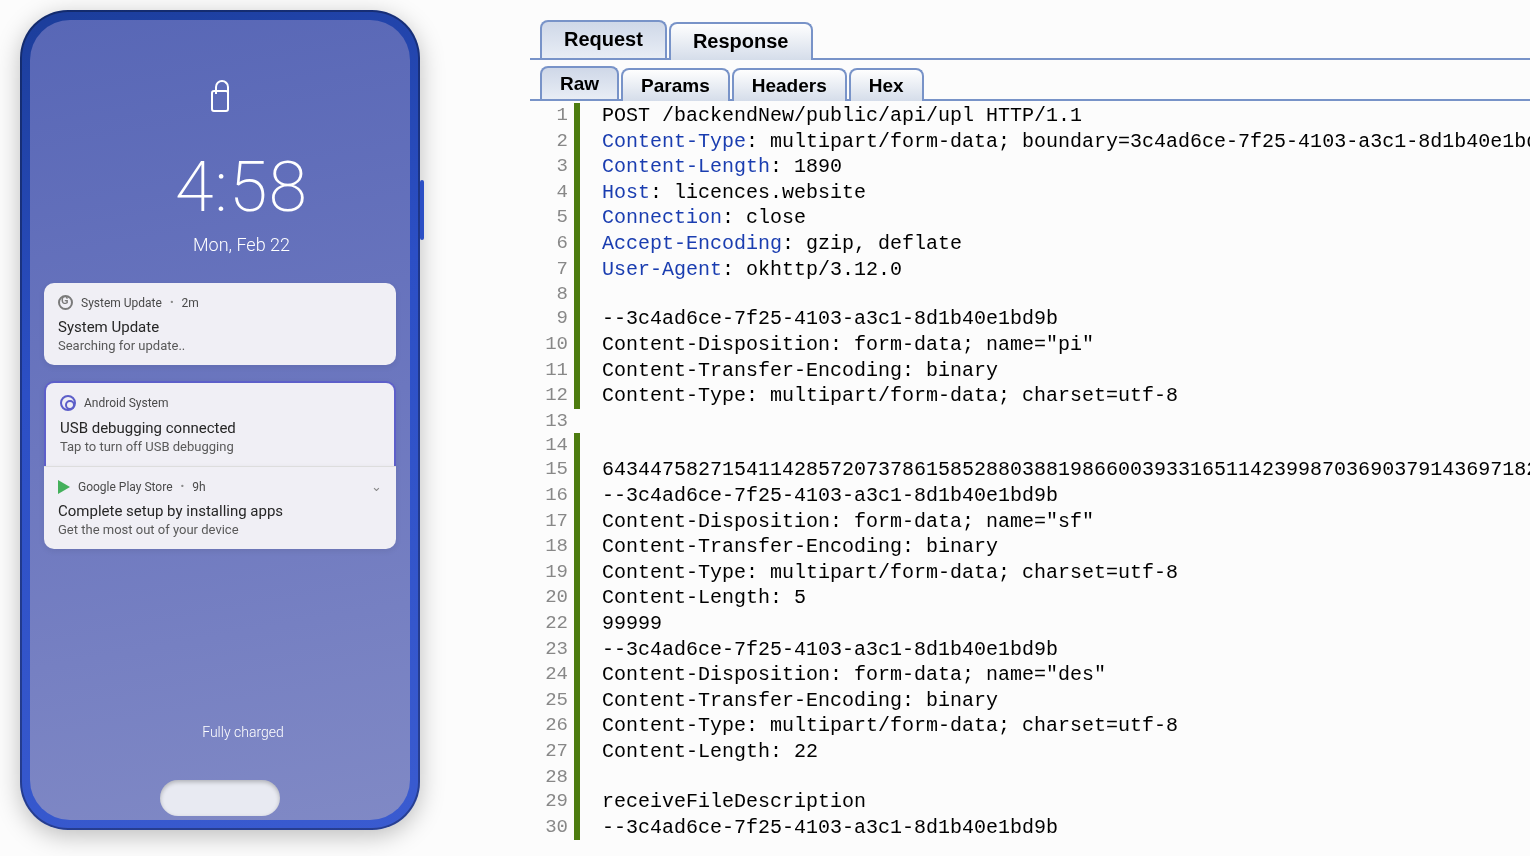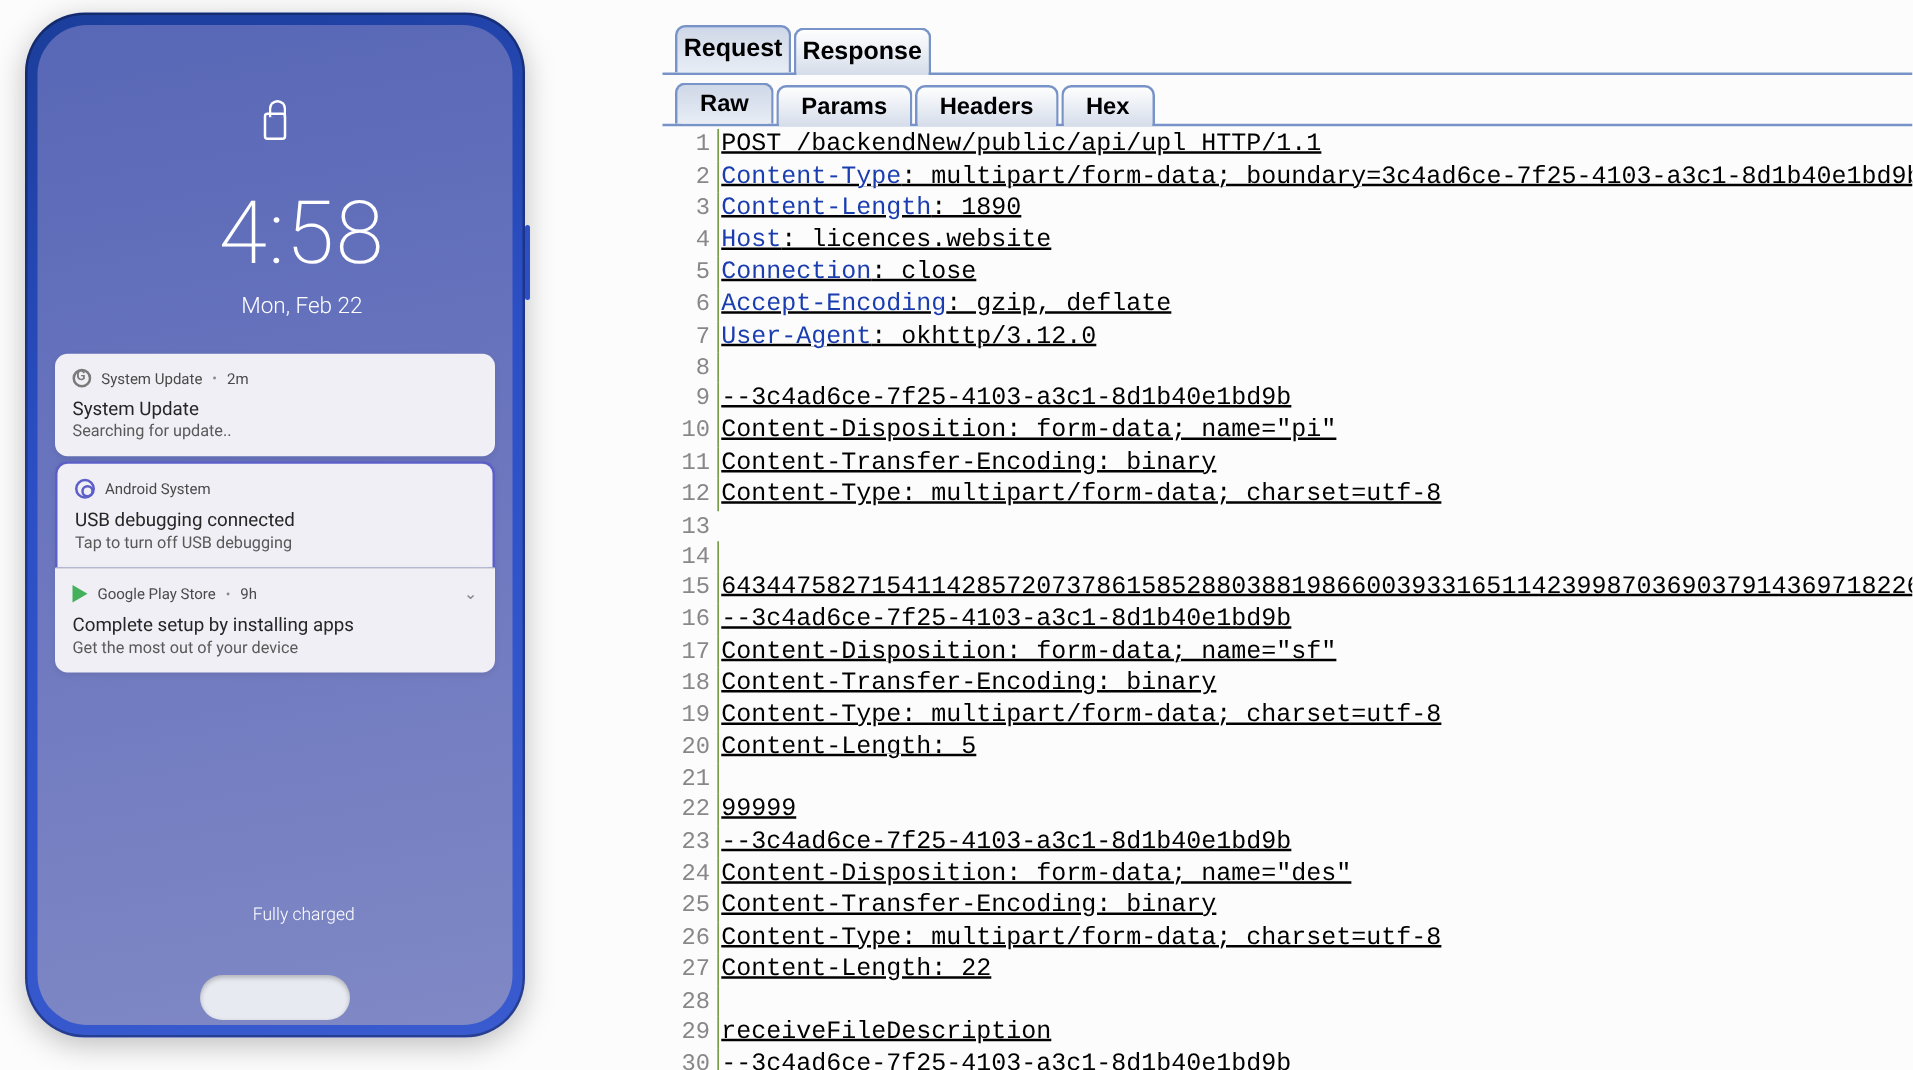--- a/index.html
+++ b/index.html
@@ -24,46 +24,46 @@
   .speaker { width:90px; height:7px; border-radius:4px; background:#a7add1; display:flex; justify-content:center; align-items:center; }
   .home-btn { position:absolute; bottom:14px; left:50%; transform:translateX(-50%); width:120px; height:36px; border-radius:18px; background:#e8eaf2; box-shadow:inset 0 2px 4px rgba(0,0,0,0.25);}
   .screen-inner { position:absolute; inset:0; padding-top:70px; }
   .lock-icon-wrap { display:flex; justify-content:center; margin-bottom:40px;}
   .lock-icon { width:18px; height:22px; border:2px solid #fff; border-radius:3px; position:relative;}
   .lock-icon:before { content:""; position:absolute; top:-12px; left:2px; width:10px; height:12px; border:2px solid #fff; border-bottom:none; border-radius:10px 10px 0 0;}
   .clock { text-align:center; color:#fff;margin-left:43px; }
   .time { font-size:70px; font-weight:200; letter-spacing:1px; line-height:1; }
   .date { font-size:18px; margin-top:12px; font-weight:300; }
   .cards { margin:28px 14px 0; }
-  .card { background:#f0eff5; border-radius:10px; padding:12px 14px; margin-bottom:4px; box-shadow:0 2px 6px rgba(0,0,0,0.08);}
+  .card { background:#f0eff5; border-radius:10px; padding:12px 14px; margin-bottom:16px; box-shadow:0 2px 6px rgba(0,0,0,0.08);}
   .card.purple-border { border-top:2px solid #5d5fc9; border-left:2px solid #5d5fc9; border-right:2px solid #5d5fc9; border-radius:10px 10px 0 0; margin-bottom:0; }
   .card.bottom-join { border-radius:0 0 10px 10px; margin-top:0; border-top:1px solid #ddd;}
   .card-head { display:flex; align-items:center; gap:8px; font-size:12px; color:#4a4a4a; margin-bottom:8px;}
   .card-head .dot { color:#8a8a8a; font-size:11px;}
   .g-icon { width:15px; height:15px; border:2px solid #7a7a7a; border-radius:50%; position:relative; display:inline-block;}
   .g-icon:after { content:"G"; position:absolute; top:-3px; left:1px; font-size:11px; font-weight:600; color:#7a7a7a;}
   .android-icon { width:16px; height:16px; border:2px solid #5d5fc9; border-radius:50%; display:inline-block; position:relative;}
   .android-icon:after { content:""; position:absolute; top:3px; left:3px; width:6px; height:6px; border:2px solid #5d5fc9; border-radius:50%;}
   .play-icon { width:0; height:0; border-left:12px solid #44b05b; border-top:7px solid transparent; border-bottom:7px solid transparent; display:inline-block; position:relative;}
   .card-title { font-size:15px; color:#262626; margin-bottom:2px;}
   .card-sub { font-size:13px; color:#595959;}
   .chev { margin-left:auto; color:#888; font-size:13px;}
   .charge { position:absolute; bottom:80px; left:0; right:0; text-align:center; color:#fff; font-size:14px; font-weight:300;margin-left:46px;}
 
   
   .viewer { position:absolute; left:530px; top:20px; right:0; bottom:0; font-family:"Courier New",monospace; }
   .tabs-row { display:flex; border-bottom:2px solid #7893c8; padding-left:10px; background:#fcfcfc;}
-  .tab { padding:6px 5px 5px; border:2px solid #7893c8; border-bottom:none; margin-right:2px; border-radius:8px 8px 0 0; font:600 20px -apple-system,sans-serif; background:linear-gradient(#fefefe,#d5ddea); cursor:pointer; position:relative; top:2px;}
+  .tab { padding:6px 22px 5px; border:2px solid #7893c8; border-bottom:none; margin-right:2px; border-radius:8px 8px 0 0; font:600 20px -apple-system,sans-serif; background:linear-gradient(#fefefe,#d5ddea); cursor:pointer; position:relative; top:2px;}
   .tab.active { background:linear-gradient(#cfd8e8,#e8edf5); top:0; padding-bottom:7px;}
   .tabs-row.sub { margin-top:6px;}
   .tabs-row.sub .tab { font-size:19px; padding:5px 18px 4px;text-align:center;}
   .code { margin-top:2px; font-size:20px; line-height:1.28; overflow:hidden; white-space:nowrap;}
   .line { display:flex; }
   .ln { width:44px; text-align:right; padding-right:6px; color:#888; font-size:19px; flex-shrink:0; font-family:"Courier New",monospace;}
-  .content { border-left:1px solid #4d7c0f; padding-left:2px; font-family:"Courier New",monospace; white-space:pre;text-decoration:underline;}
+  .content { border-left:6px solid #4d7c0f; padding-left:22px; font-family:"Courier New",monospace; white-space:pre;}
   .hname { color:#1a3db0;}
 </style>
 </head>
 <body>
 
 <div class="phone-wrap">
   <div class="phone">
     <div class="earpiece-bar">
       <span class="cam"></span>
       <span class="cam"></span>
@@ -204,24 +204,20 @@
       </div>
       <div class="line">
         <span class="ln">19</span>
         <span class="content"><span>Content-Type: multipart/form-data; charset=utf-8</span></span>
       </div>
       <div class="line">
         <span class="ln">20</span>
         <span class="content"><span>Content-Length: 5</span></span>
       </div>
       <div class="line">
-        <span class="ln">21</span>
-        <span class="content"><span></span></span>
-      </div>
-      <div class="line">
         <span class="ln">22</span>
         <span class="content"><span>99999</span></span>
       </div>
       <div class="line">
         <span class="ln">23</span>
         <span class="content"><span>--3c4ad6ce-7f25-4103-a3c1-8d1b40e1bd9b</span></span>
       </div>
       <div class="line">
         <span class="ln">24</span>
         <span class="content"><span>Content-Disposition: form-data; name="des"</span></span>

